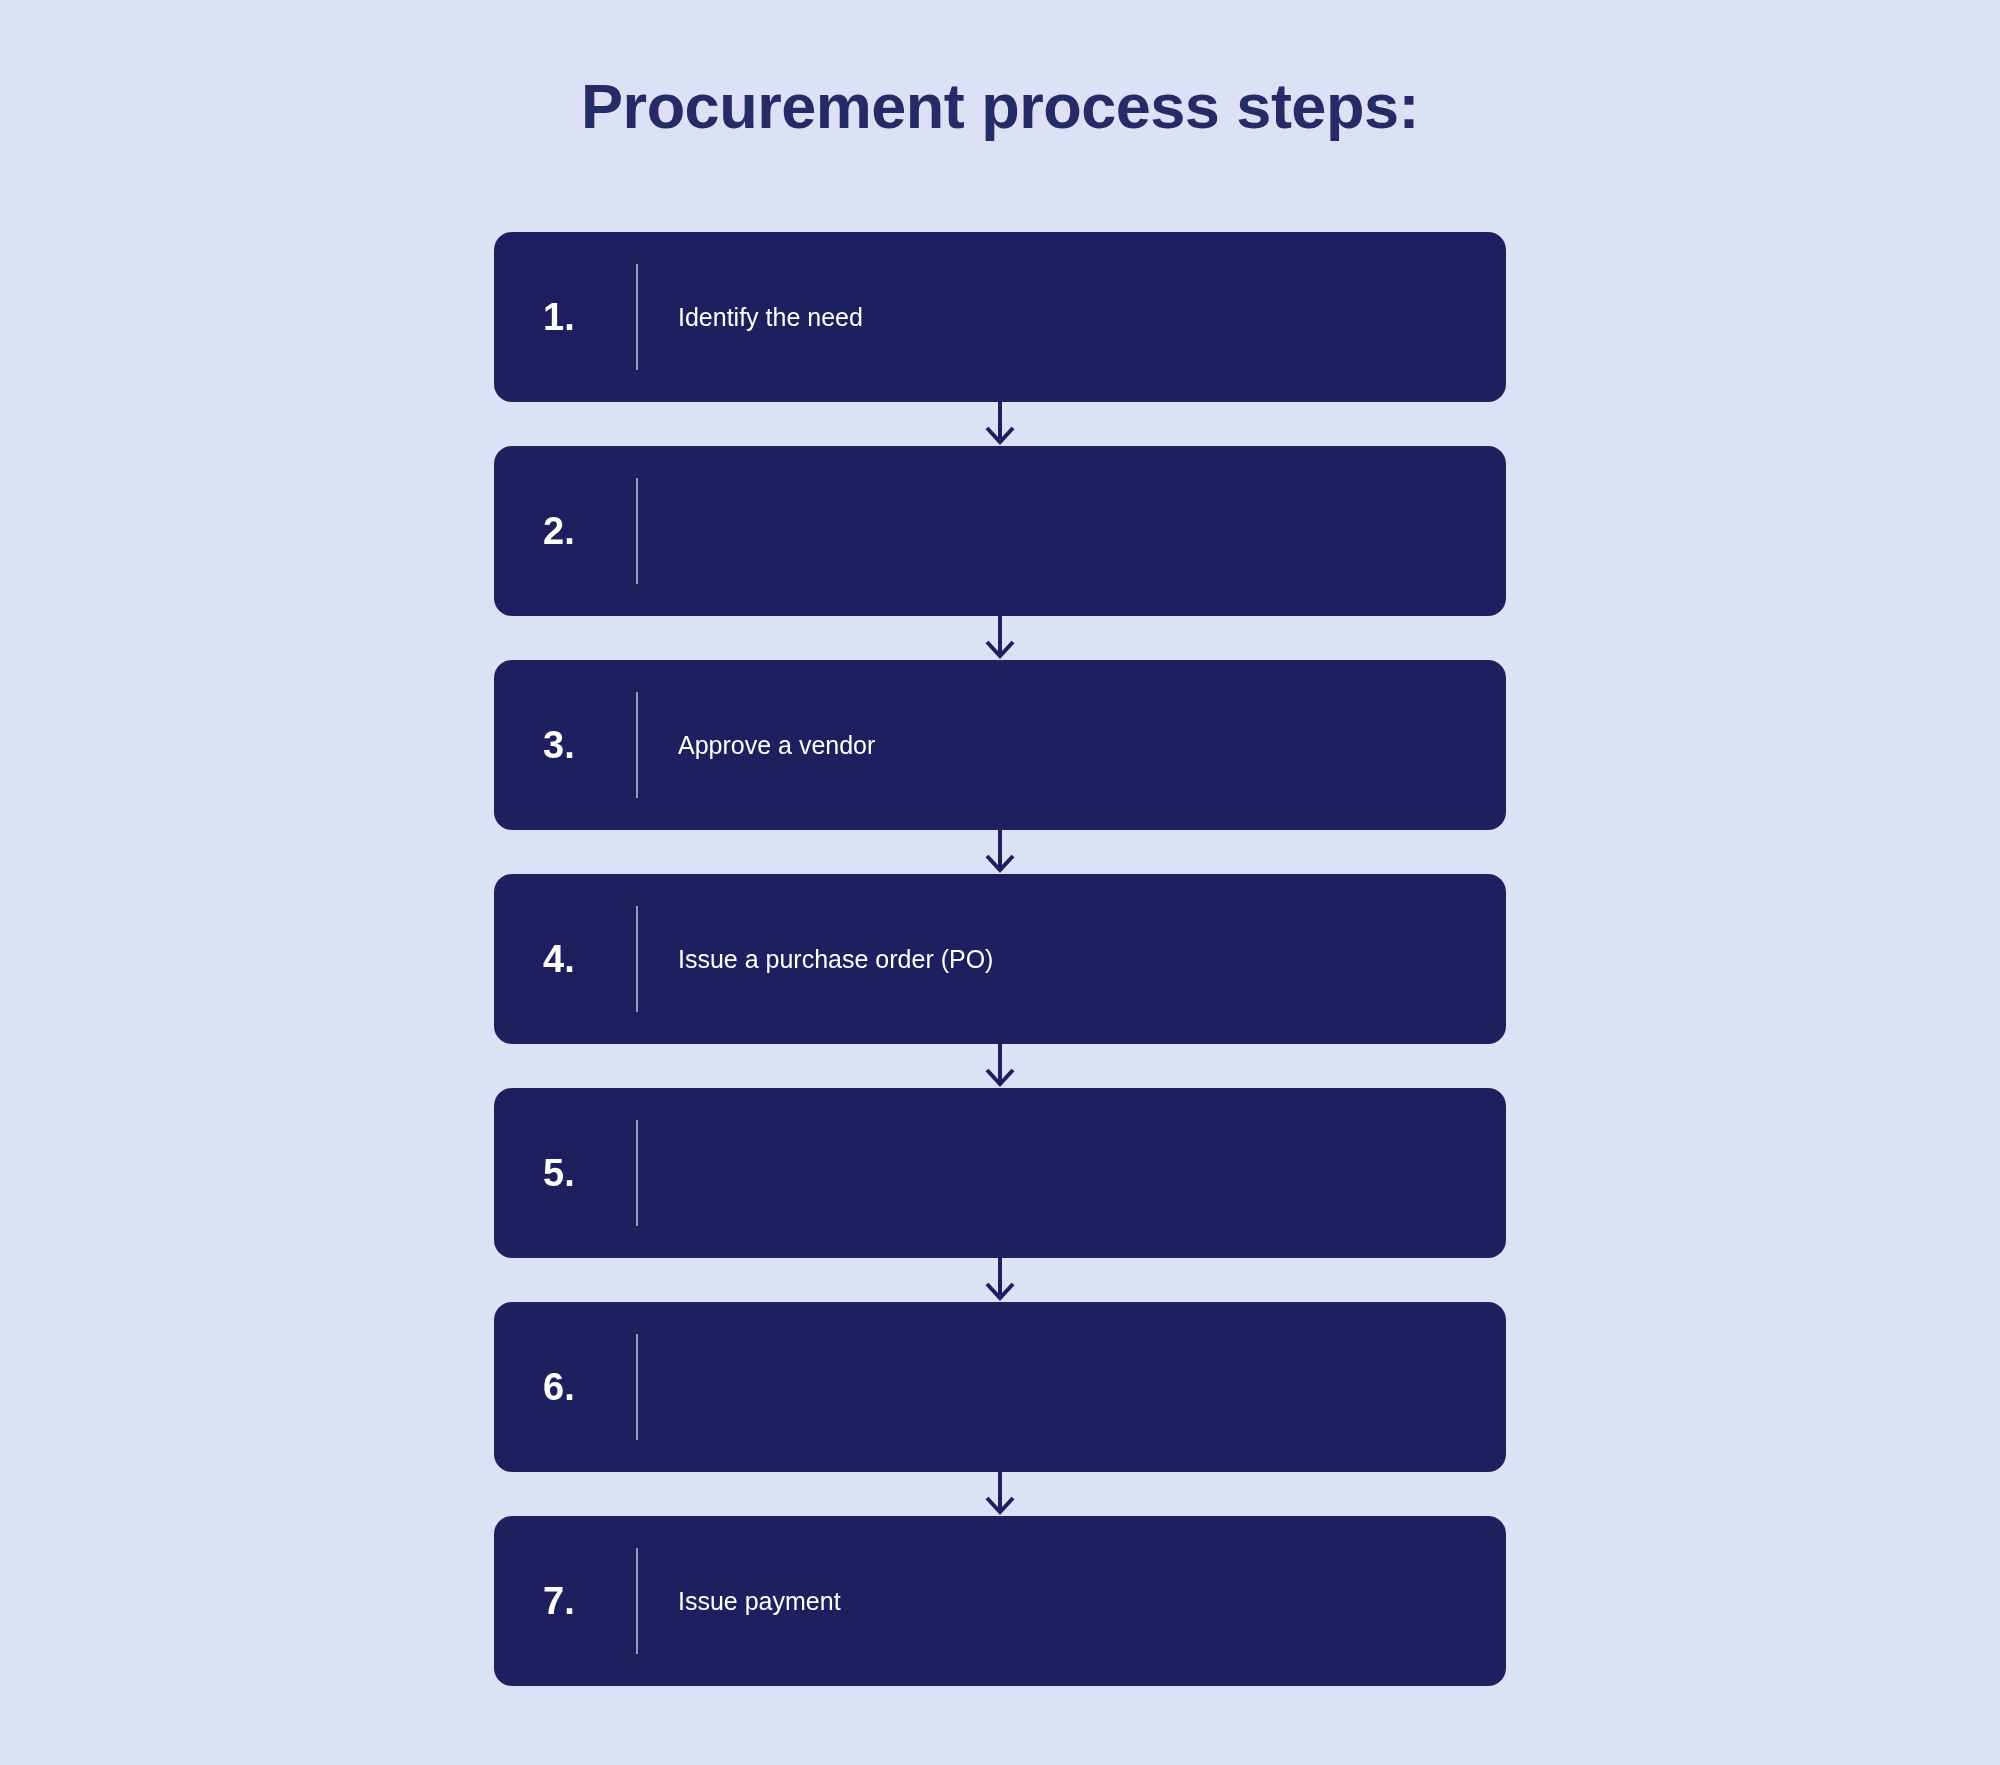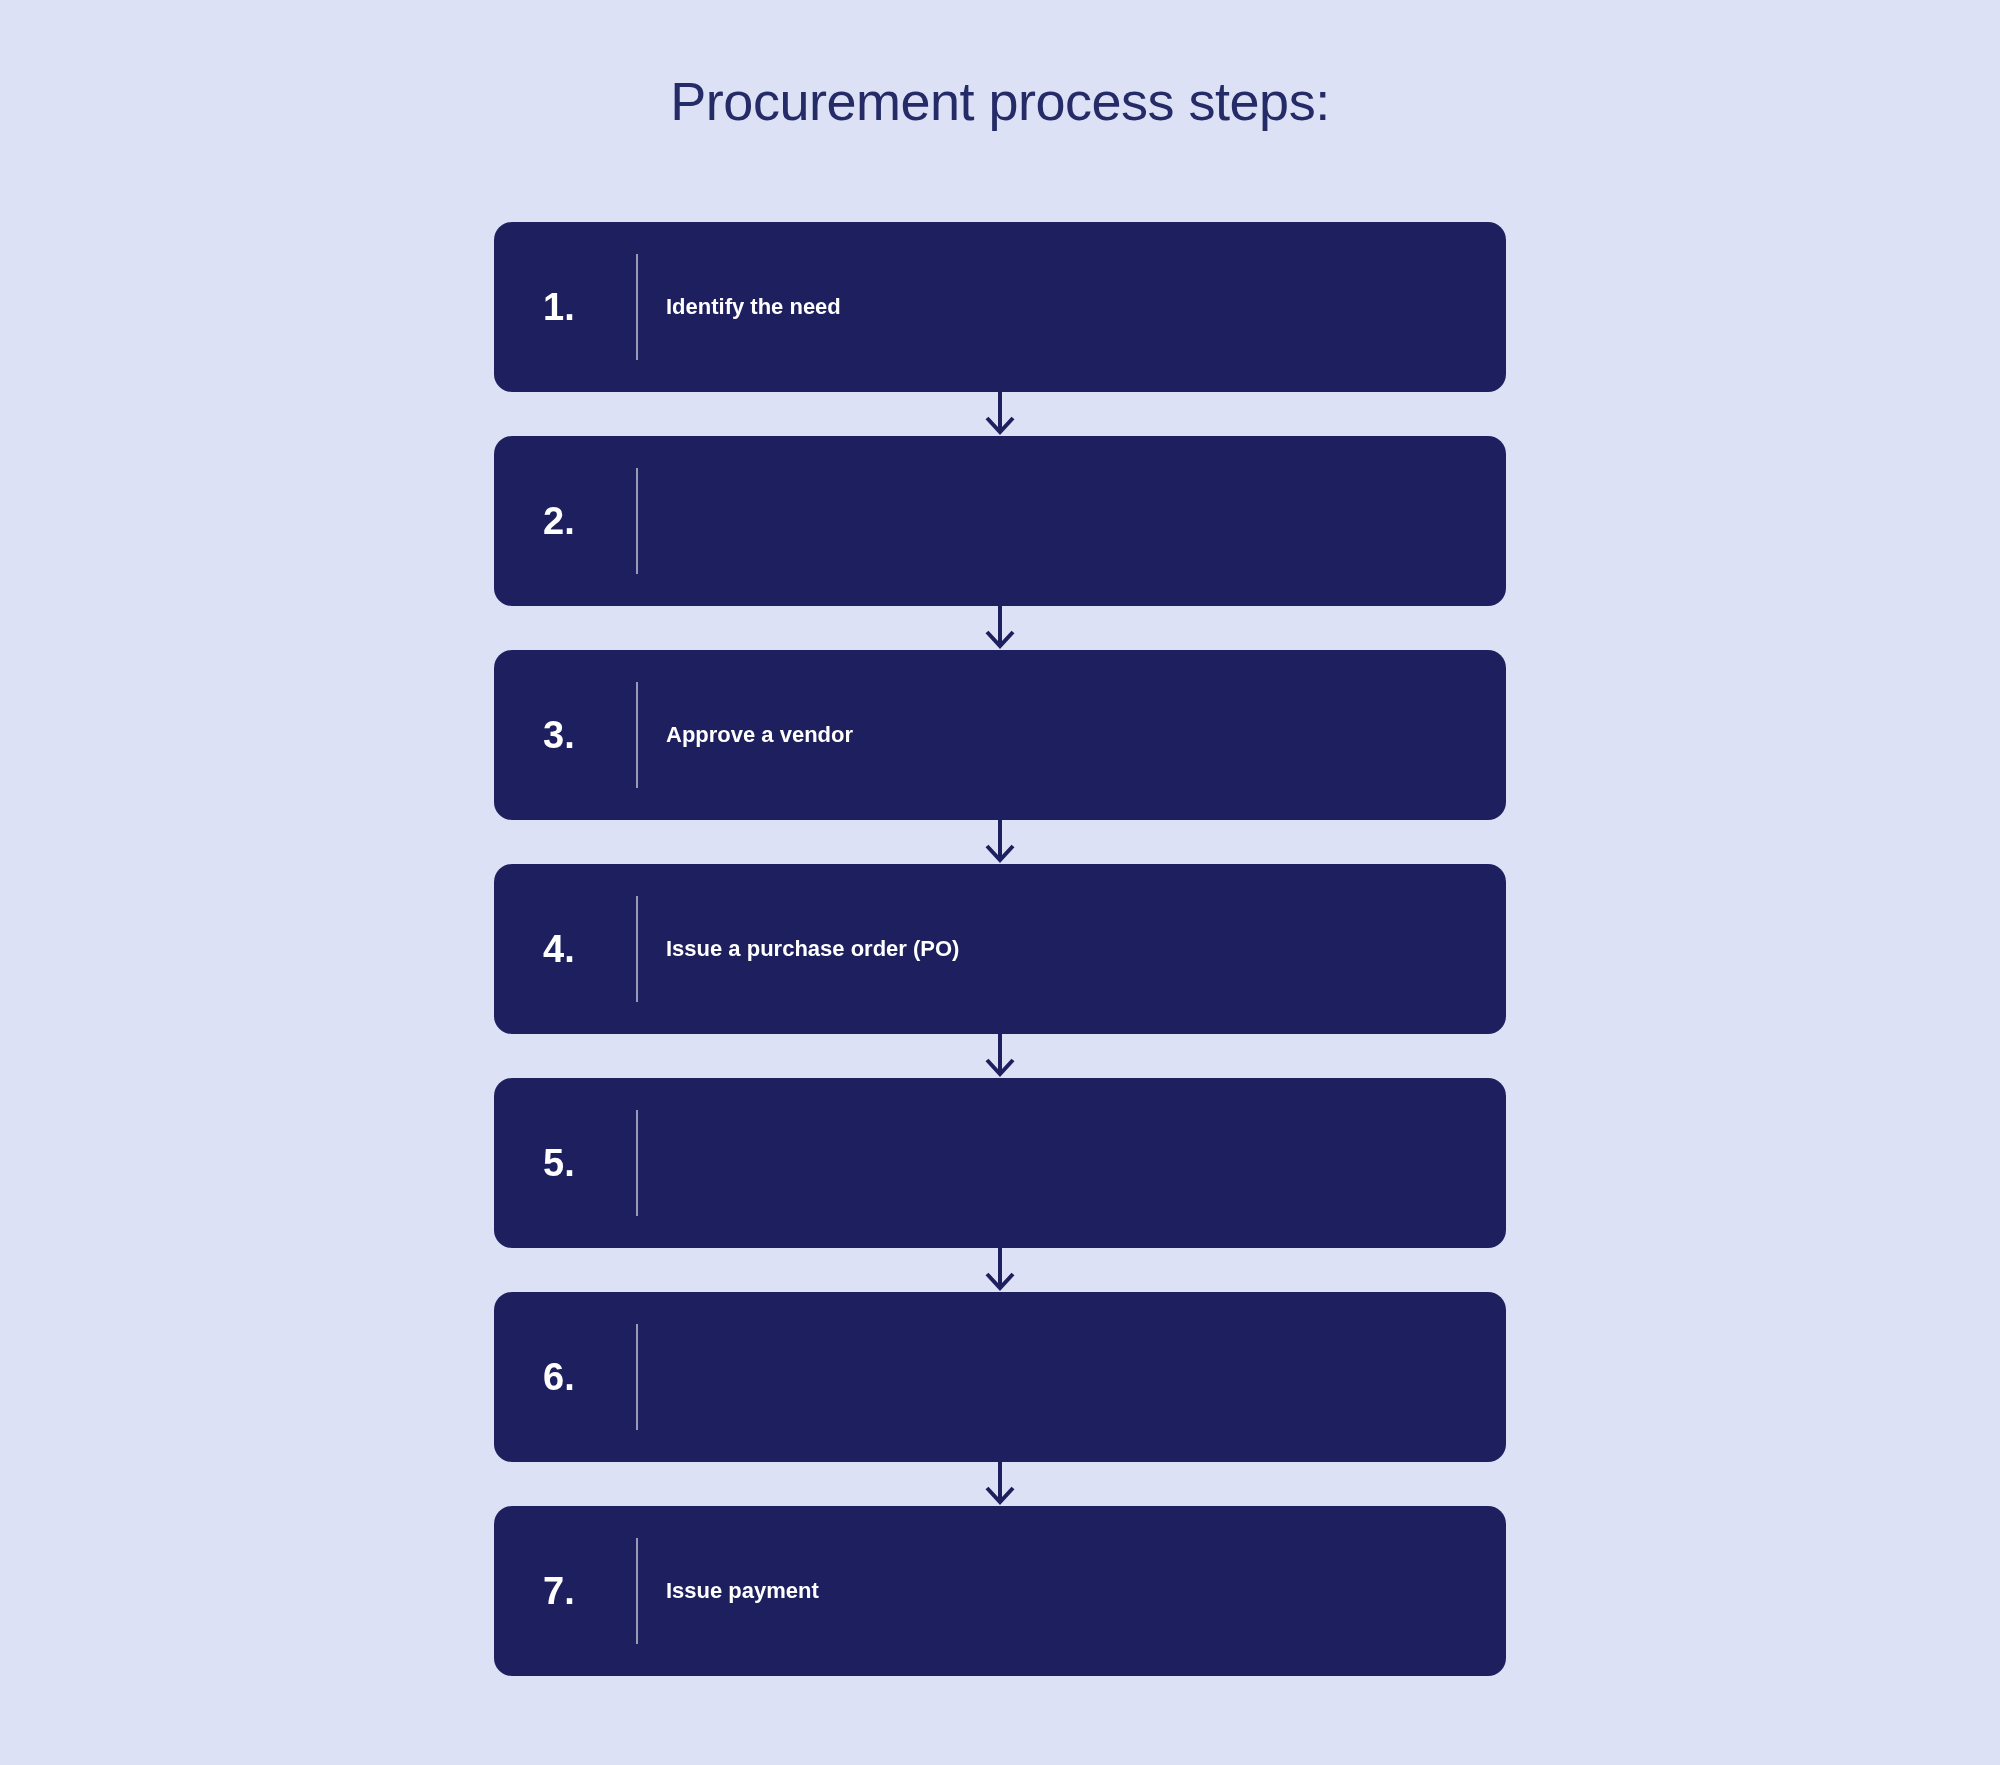--- a/index.html
+++ b/index.html
@@ -14,23 +14,23 @@
   html, body {
     width: 2000px;
     height: 1765px;
     background: var(--bg);
     font-family: "Liberation Sans", "DejaVu Sans", sans-serif;
     overflow: hidden;
   }
   .page-title {
     margin-top: 70px;
     text-align: center;
-    font-size: 54px;
+    font-size: 63px;
     line-height: 1.15;
-    font-weight: 400;
+    font-weight: 700;
     letter-spacing: -0.5px;
     color: var(--title);
   }
   .flow {
     width: 1012px;
     margin: 90px auto 0 auto;
     display: flex;
     flex-direction: column;
   }
   .step-card {
@@ -48,24 +48,24 @@
     font-weight: 700;
     color: var(--text);
   }
   .step-divider {
     width: 2px;
     height: 106px;
     flex: 0 0 2px;
     background: var(--divider);
   }
   .step-label {
-    margin-left: 28px;
-    font-size: 22px;
+    margin-left: 40px;
+    font-size: 25px;
     line-height: 1.4;
-    font-weight: 700;
+    font-weight: 400;
     color: var(--text);
     max-width: 690px;
   }
   .arrow-row {
     height: 44px;
     display: flex;
     justify-content: center;
     align-items: center;
   }
   .arrow-row svg { display: block; }

